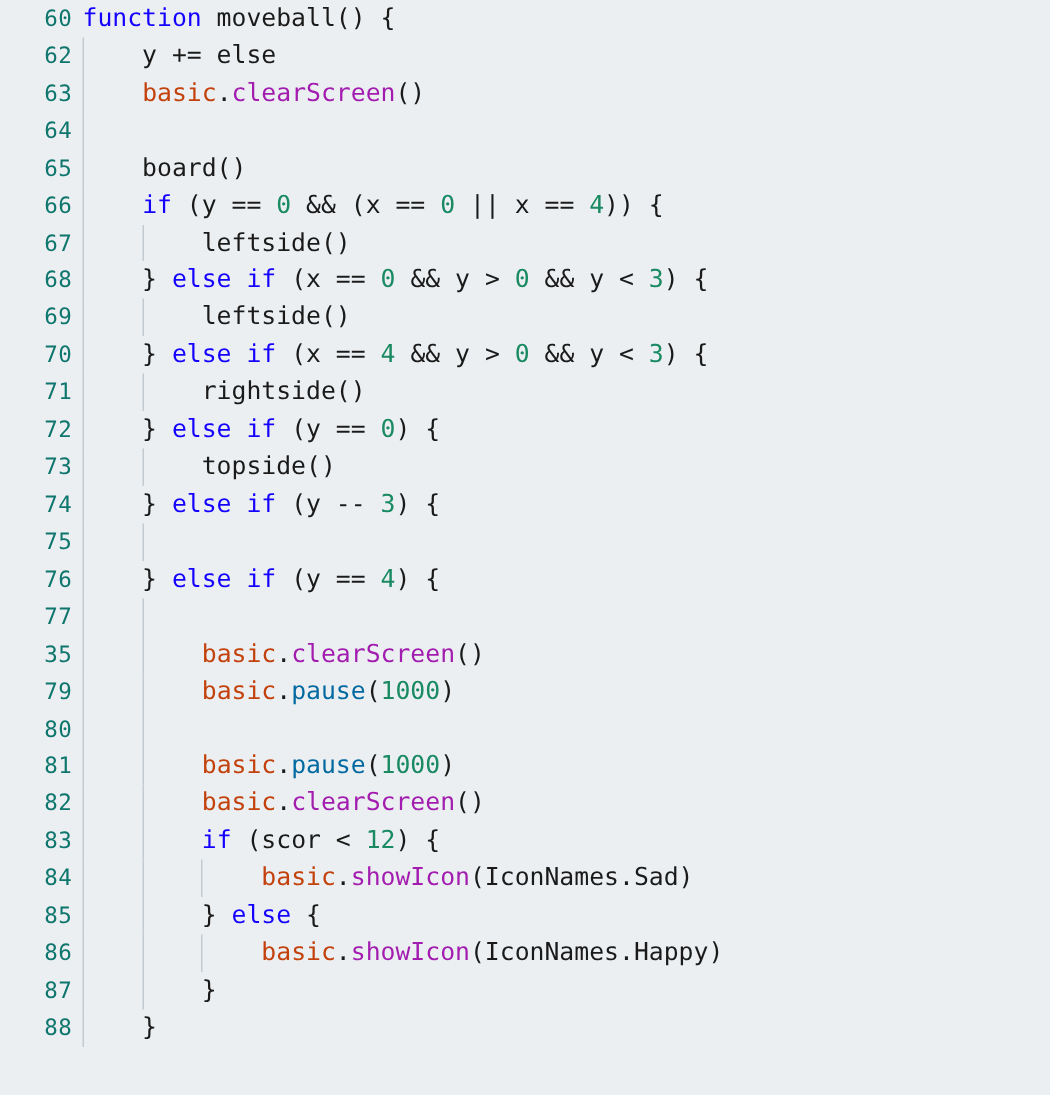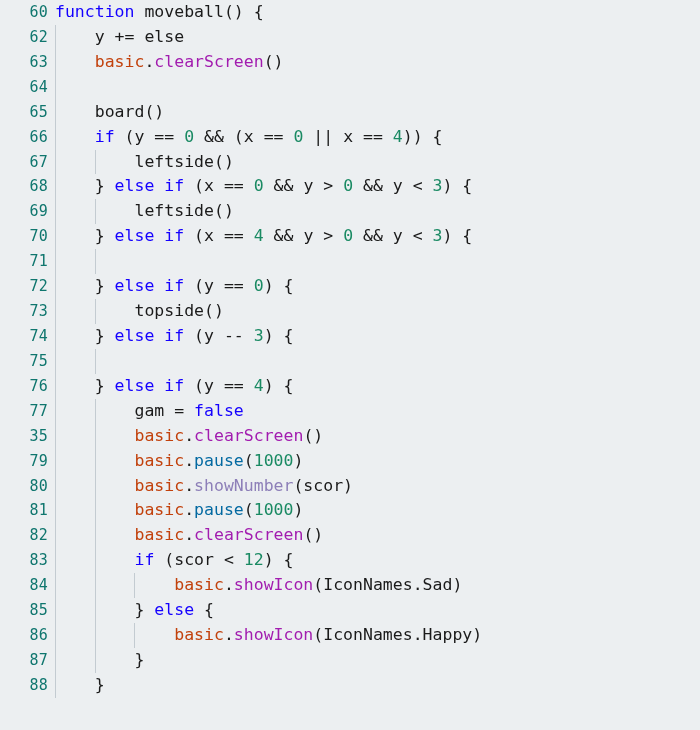--- a/index.html
+++ b/index.html
@@ -77,30 +77,30 @@
       <div class="row"><div class="gutter">60</div><div class="linecontent"><span class="t-kw">function </span><span class="t-plain">moveball() {</span></div></div>
       <div class="row"><div class="gutter">62</div><div class="guides"><div class="guide" style="left: 0px;"></div></div><div class="linecontent"><span class="t-plain">    y += else</span></div></div>
       <div class="row"><div class="gutter">63</div><div class="guides"><div class="guide" style="left: 0px;"></div></div><div class="linecontent"><span class="t-plain">    </span><span class="t-ns">basic</span><span class="t-plain">.</span><span class="t-method">clearScreen</span><span class="t-plain">()</span></div></div>
       <div class="row"><div class="gutter">64</div><div class="guides"><div class="guide" style="left: 0px;"></div></div></div>
       <div class="row"><div class="gutter">65</div><div class="guides"><div class="guide" style="left: 0px;"></div></div><div class="linecontent"><span class="t-plain">    board()</span></div></div>
       <div class="row"><div class="gutter">66</div><div class="guides"><div class="guide" style="left: 0px;"></div></div><div class="linecontent"><span class="t-plain">    </span><span class="t-kw">if</span><span class="t-plain"> (y == </span><span class="t-num">0</span><span class="t-plain"> &amp;&amp; (x == </span><span class="t-num">0</span><span class="t-plain"> || x == </span><span class="t-num">4</span><span class="t-plain">)) {</span></div></div>
       <div class="row"><div class="gutter">67</div><div class="guides"><div class="guide" style="left: 0px;"></div><div class="guide" style="left: 39.6px;"></div></div><div class="linecontent"><span class="t-plain">        leftside()</span></div></div>
       <div class="row"><div class="gutter">68</div><div class="guides"><div class="guide" style="left: 0px;"></div></div><div class="linecontent"><span class="t-plain">    } </span><span class="t-kw">else</span><span class="t-plain"> </span><span class="t-kw">if</span><span class="t-plain"> (x == </span><span class="t-num">0</span><span class="t-plain"> &amp;&amp; y &gt; </span><span class="t-num">0</span><span class="t-plain"> &amp;&amp; y &lt; </span><span class="t-num">3</span><span class="t-plain">) {</span></div></div>
       <div class="row"><div class="gutter">69</div><div class="guides"><div class="guide" style="left: 0px;"></div><div class="guide" style="left: 39.6px;"></div></div><div class="linecontent"><span class="t-plain">        leftside()</span></div></div>
       <div class="row"><div class="gutter">70</div><div class="guides"><div class="guide" style="left: 0px;"></div></div><div class="linecontent"><span class="t-plain">    } </span><span class="t-kw">else</span><span class="t-plain"> </span><span class="t-kw">if</span><span class="t-plain"> (x == </span><span class="t-num">4</span><span class="t-plain"> &amp;&amp; y &gt; </span><span class="t-num">0</span><span class="t-plain"> &amp;&amp; y &lt; </span><span class="t-num">3</span><span class="t-plain">) {</span></div></div>
-      <div class="row"><div class="gutter">71</div><div class="guides"><div class="guide" style="left: 0px;"></div><div class="guide" style="left: 39.6px;"></div></div></div>
+      <div class="row"><div class="gutter">71</div><div class="guides"><div class="guide" style="left: 0px;"></div><div class="guide" style="left: 39.6px;"></div></div><div class="linecontent"><span class="t-plain">        rightside()</span></div></div>
       <div class="row"><div class="gutter">72</div><div class="guides"><div class="guide" style="left: 0px;"></div></div><div class="linecontent"><span class="t-plain">    } </span><span class="t-kw">else</span><span class="t-plain"> </span><span class="t-kw">if</span><span class="t-plain"> (y == </span><span class="t-num">0</span><span class="t-plain">) {</span></div></div>
       <div class="row"><div class="gutter">73</div><div class="guides"><div class="guide" style="left: 0px;"></div><div class="guide" style="left: 39.6px;"></div></div><div class="linecontent"><span class="t-plain">        topside()</span></div></div>
       <div class="row"><div class="gutter">74</div><div class="guides"><div class="guide" style="left: 0px;"></div></div><div class="linecontent"><span class="t-plain">    } </span><span class="t-kw">else</span><span class="t-plain"> </span><span class="t-kw">if</span><span class="t-plain"> (y -- </span><span class="t-num">3</span><span class="t-plain">) {</span></div></div>
       <div class="row"><div class="gutter">75</div><div class="guides"><div class="guide" style="left: 0px;"></div><div class="guide" style="left: 39.6px;"></div></div></div>
       <div class="row"><div class="gutter">76</div><div class="guides"><div class="guide" style="left: 0px;"></div></div><div class="linecontent"><span class="t-plain">    } </span><span class="t-kw">else</span><span class="t-plain"> </span><span class="t-kw">if</span><span class="t-plain"> (y == </span><span class="t-num">4</span><span class="t-plain">) {</span></div></div>
-      <div class="row"><div class="gutter">77</div><div class="guides"><div class="guide" style="left: 0px;"></div><div class="guide" style="left: 39.6px;"></div></div><div class="linecontent"><span class="t-plain">        gam = </span><span class="t-kw">false</span></div></div>
+      <div class="row"><div class="gutter">77</div><div class="guides"><div class="guide" style="left: 0px;"></div><div class="guide" style="left: 39.6px;"></div></div></div>
       <div class="row"><div class="gutter">35</div><div class="guides"><div class="guide" style="left: 0px;"></div><div class="guide" style="left: 39.6px;"></div></div><div class="linecontent"><span class="t-plain">        </span><span class="t-ns">basic</span><span class="t-plain">.</span><span class="t-method">clearScreen</span><span class="t-plain">()</span></div></div>
       <div class="row"><div class="gutter">79</div><div class="guides"><div class="guide" style="left: 0px;"></div><div class="guide" style="left: 39.6px;"></div></div><div class="linecontent"><span class="t-plain">        </span><span class="t-ns">basic</span><span class="t-plain">.</span><span class="t-teal">pause</span><span class="t-plain">(</span><span class="t-num">1000</span><span class="t-plain">)</span></div></div>
-      <div class="row"><div class="gutter">80</div><div class="guides"><div class="guide" style="left: 0px;"></div><div class="guide" style="left: 39.6px;"></div></div><div class="linecontent"><span class="t-plain">        </span><span class="t-ns">basic</span><span class="t-plain">.</span><span class="t-mauve">showNumber</span><span class="t-plain">(scor)</span></div></div>
+      <div class="row"><div class="gutter">80</div><div class="guides"><div class="guide" style="left: 0px;"></div><div class="guide" style="left: 39.6px;"></div></div></div>
       <div class="row"><div class="gutter">81</div><div class="guides"><div class="guide" style="left: 0px;"></div><div class="guide" style="left: 39.6px;"></div></div><div class="linecontent"><span class="t-plain">        </span><span class="t-ns">basic</span><span class="t-plain">.</span><span class="t-teal">pause</span><span class="t-plain">(</span><span class="t-num">1000</span><span class="t-plain">)</span></div></div>
       <div class="row"><div class="gutter">82</div><div class="guides"><div class="guide" style="left: 0px;"></div><div class="guide" style="left: 39.6px;"></div></div><div class="linecontent"><span class="t-plain">        </span><span class="t-ns">basic</span><span class="t-plain">.</span><span class="t-method">clearScreen</span><span class="t-plain">()</span></div></div>
       <div class="row"><div class="gutter">83</div><div class="guides"><div class="guide" style="left: 0px;"></div><div class="guide" style="left: 39.6px;"></div></div><div class="linecontent"><span class="t-plain">        </span><span class="t-kw">if</span><span class="t-plain"> (scor &lt; </span><span class="t-num">12</span><span class="t-plain">) {</span></div></div>
       <div class="row"><div class="gutter">84</div><div class="guides"><div class="guide" style="left: 0px;"></div><div class="guide" style="left: 39.6px;"></div><div class="guide" style="left: 79.2px;"></div></div><div class="linecontent"><span class="t-plain">            </span><span class="t-ns">basic</span><span class="t-plain">.</span><span class="t-method">showIcon</span><span class="t-plain">(IconNames.Sad)</span></div></div>
       <div class="row"><div class="gutter">85</div><div class="guides"><div class="guide" style="left: 0px;"></div><div class="guide" style="left: 39.6px;"></div></div><div class="linecontent"><span class="t-plain">        } </span><span class="t-kw">else</span><span class="t-plain"> {</span></div></div>
       <div class="row"><div class="gutter">86</div><div class="guides"><div class="guide" style="left: 0px;"></div><div class="guide" style="left: 39.6px;"></div><div class="guide" style="left: 79.2px;"></div></div><div class="linecontent"><span class="t-plain">            </span><span class="t-ns">basic</span><span class="t-plain">.</span><span class="t-method">showIcon</span><span class="t-plain">(IconNames.Happy)</span></div></div>
       <div class="row"><div class="gutter">87</div><div class="guides"><div class="guide" style="left: 0px;"></div><div class="guide" style="left: 39.6px;"></div></div><div class="linecontent"><span class="t-plain">        }</span></div></div>
       <div class="row"><div class="gutter">88</div><div class="guides"><div class="guide" style="left: 0px;"></div></div><div class="linecontent"><span class="t-plain">    }</span></div></div>
     </div>
 </div>

